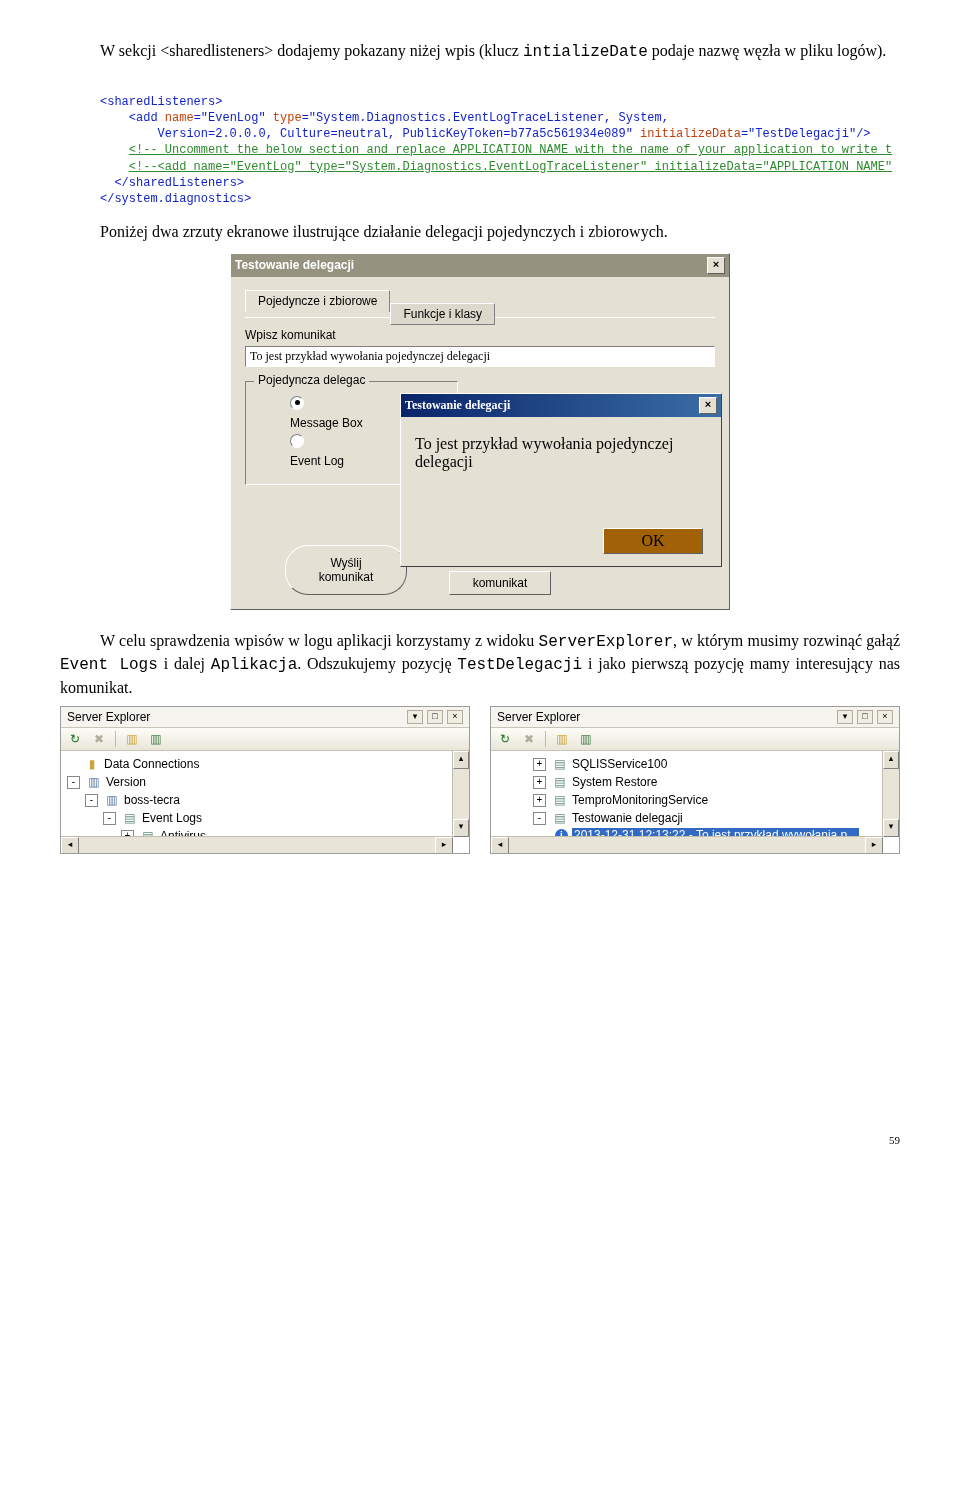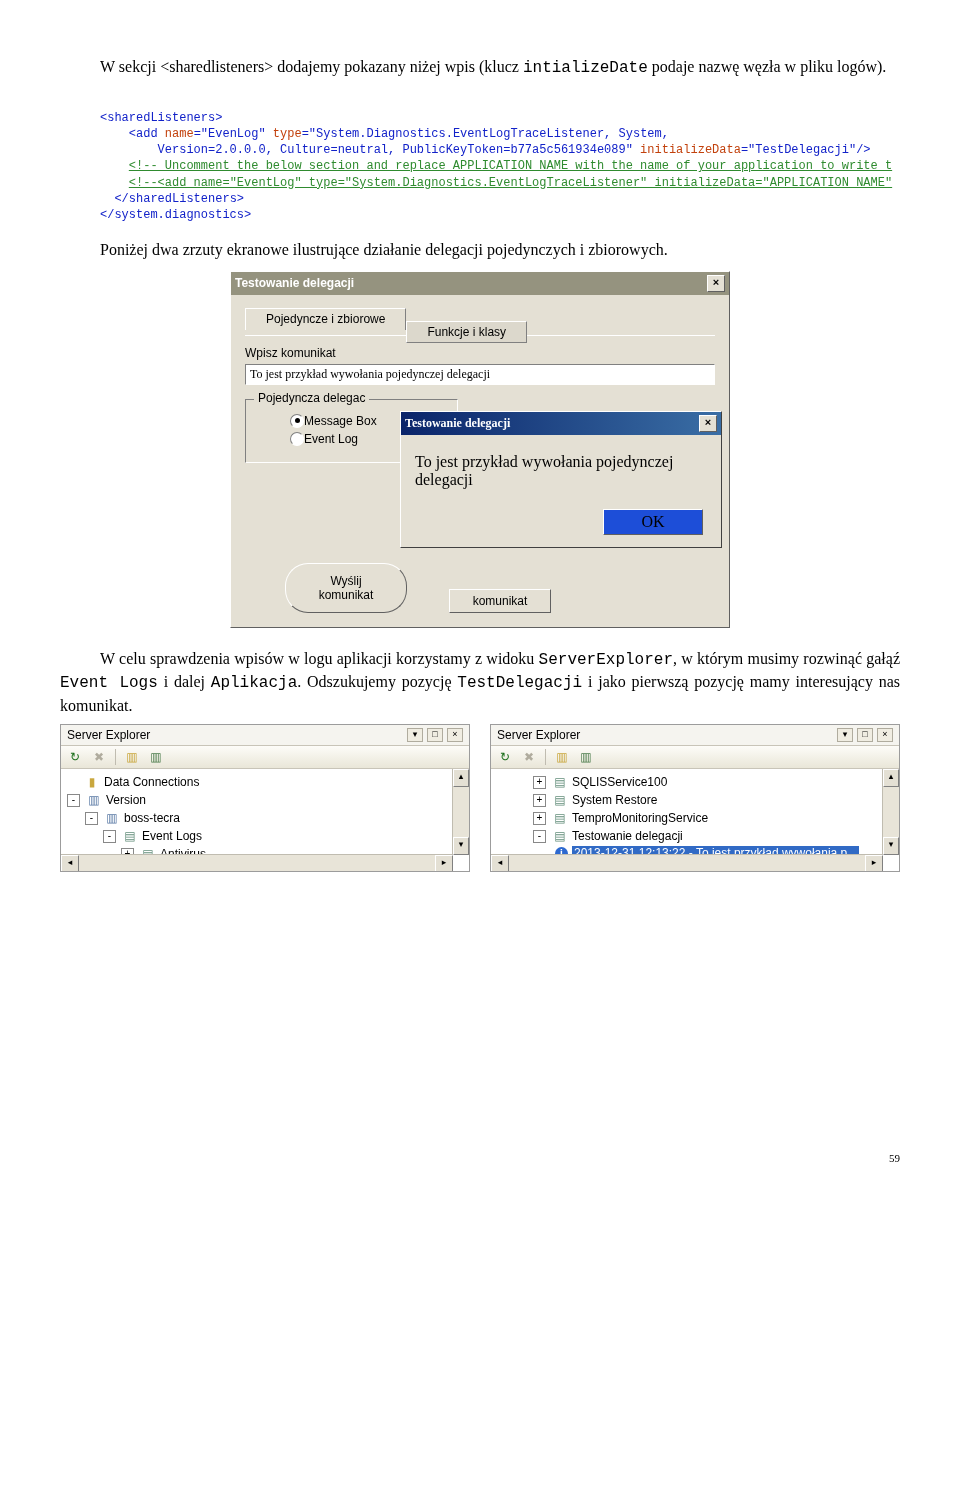--- a/index.html
+++ b/index.html
@@ -8,21 +8,21 @@
     font-family: "Times New Roman", Times, serif;
     font-size: 16px;
     color: #000;
     background: #fff;
     width: 960px;
     box-sizing: border-box;
   }
   p.body-text {
     text-align: justify;
     line-height: 1.35;
-    margin: 16px 0 8px 0;
+    margin: 0 0 8px 0;
   }
   .indent { text-indent: 2.5em; }
   .mono { font-family: "Courier New", Courier, monospace; }
   .page-num { text-align: right; font-family: "Times New Roman", serif; font-size: 11px; margin-top: 280px; }
 
   
   .xml-block {
     font-family: Consolas, "Courier New", monospace;
     font-size: 12px;
     line-height: 1.35;
@@ -64,21 +64,21 @@
     width: 16px; height: 15px;
     background: #e4e0d4;
     border: 1px solid #fff;
     border-right-color:#606060; border-bottom-color:#606060;
     color:#000; text-align:center; line-height: 13px;
     font-family: Arial, sans-serif; font-weight: bold; font-size: 11px;
   }
   .win-body { padding: 12px 14px 16px 14px; }
   .tabbar { display:flex; gap:0; margin-bottom: 6px;}
   .tab {
-    padding: 3px 20px;
+    padding: 3px 12px;
     background: #e4e0d4;
     border-top: 1px solid #fff;
     border-left: 1px solid #fff;
     border-right: 1px solid #808080;
     position: relative;
     top: 1px;
   }
   .tab:not(.active) { background:#dcd8cc; top:14px; border-bottom:1px solid #808080; }
   .label { margin: 10px 0 4px 0; }
   .txt-input {
@@ -97,33 +97,33 @@
     margin-top: 14px;
     position: relative;
   }
   .groupbox .legend {
     position: absolute;
     top: -9px; left: 8px;
     background:#e4e0d4;
     padding: 0 4px;
     font-size: 12px;
   }
-  .radio-row { display:flex; align-items:flex-start; gap:0; margin: 4px 0; }
+  .radio-row { display:flex; align-items:flex-start; gap:6px; margin: 4px 0; flex-direction: column; }
   .radio-dot {
     width:12px; height:12px; border-radius:50%;
     border:1px solid #808080; border-right-color:#fff; border-bottom-color:#fff;
     background:#fff; display:inline-flex; align-items:center; justify-content:center;
   }
   .radio-dot.sel::after{ content:""; width:5px;height:5px;border-radius:50%;background:#000;}
   .winbtn {
     display:inline-block; min-width:92px; padding:10px 14px;
     text-align:center;
-    background:#1d4ed8;
+    background:#a16207;
     border-top:1px solid #fff; border-left:1px solid #fff;
-    border-right:1px solid #606060; border-bottom:1px solid #606060;
+    border-right:1px solid #606060; border-bottom:1px solid #606060;margin-top:37px;
   }
   .btn-small { min-width:70px; padding:3px 14px; }
   .popup {
     position:absolute;
     top: 140px; left: 170px;
     width: 320px;
     background:#e4e0d4;
     border-top:1px solid #fff; border-left:1px solid #fff;
     border-right:1px solid #404040; border-bottom:1px solid #404040;
   }

